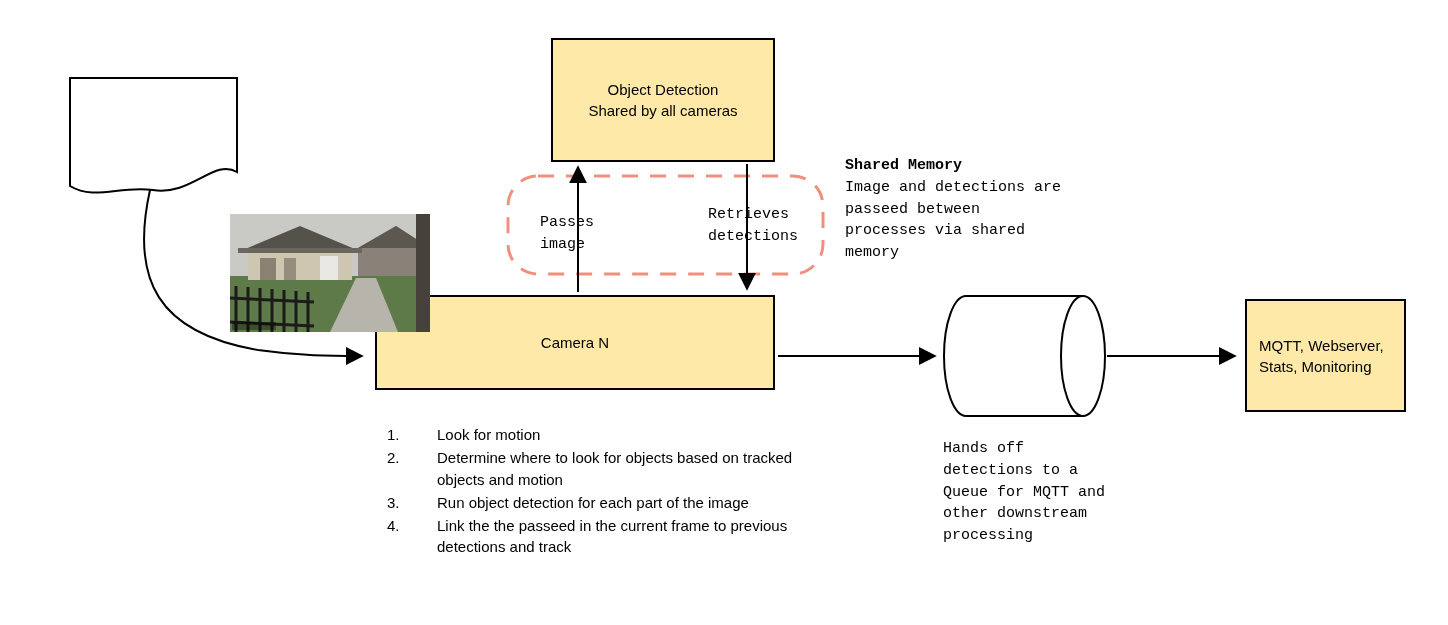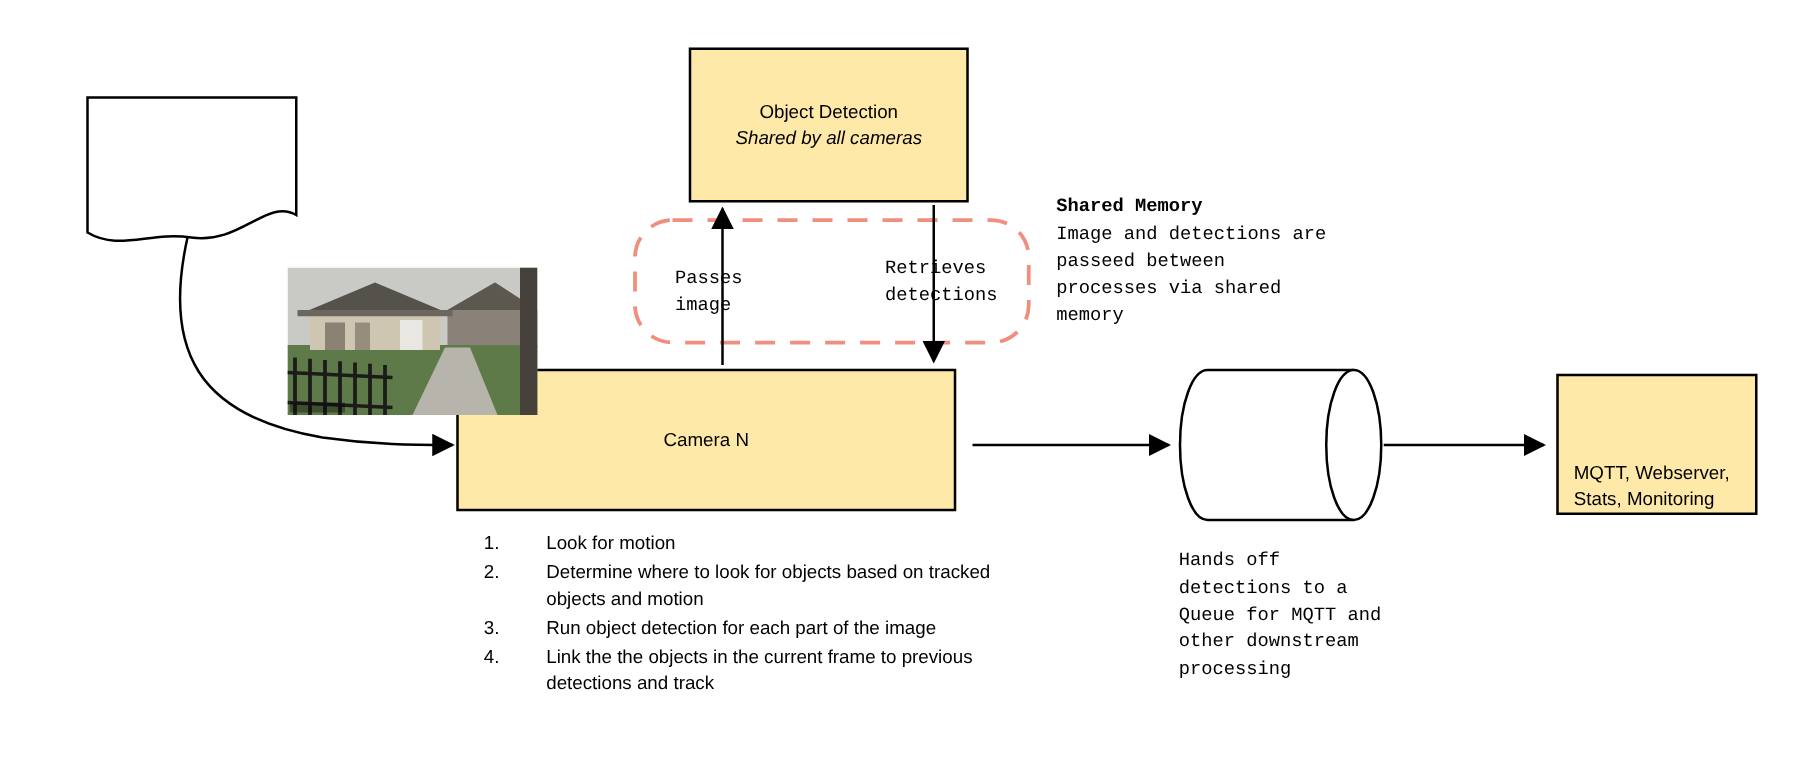--- a/index.html
+++ b/index.html
@@ -9,22 +9,22 @@
     font-size:15px;
   }
   svg.layer { position:absolute; left:0; top:0; width:1448px; height:625px; }
 
   .ybox {
     position:absolute; background:#FFE9A9; border:2px solid #000;
     box-sizing:border-box; display:flex; flex-direction:column;
     align-items:center; justify-content:center; text-align:left;
     line-height:1.4;
   }
-  .ybox.left-text { align-items:flex-start; text-align:left; padding-left:12px; padding-right:8px;justify-content:flex-end; }
-  .italic { font-style:italic; }
+  .ybox.left-text { align-items:flex-start; text-align:left; padding-left:12px; padding-right:8px; }
+  .italic { }
   .bold { font-weight:bold; }
 
   .note { position:absolute; line-height:1.45;font-family:Liberation Mono, monospace; }
 
   .shape-label { position:absolute; text-align:center; line-height:1.4; }
 
   ol.steps {
     position:absolute; left:385px; top:424px; width:408px;
     margin:0; padding:0; list-style:none; counter-reset:n; line-height:1.42;
   }
@@ -100,29 +100,29 @@
   </div>
 
   <div class="note" style="left:845px; top:155px; width:218px;">
     <div class="bold">Shared Memory</div>
     <div>Image and detections are passeed between processes via shared memory</div>
   </div>
 
   <div class="note" style="left:540px; top:212px; width:72px;">Passes image</div>
   <div class="note" style="left:708px; top:204px; width:90px;">Retrieves detections</div>
 
-  <div class="ybox zmid" style="left:365px; top:295px; width:400px; height:114px;">
+  <div class="ybox zmid" style="left:375px; top:295px; width:400px; height:95px;">
     <div>Camera N</div>
   </div>
 
   <ol class="steps">
     <li>Look for motion</li>
     <li>Determine where to look for objects based on tracked objects and motion</li>
     <li>Run object detection for each part of the image</li>
-    <li>Link the the objects in the current frame to previous detections and track</li>
+    <li>Link the the passeed in the current frame to previous detections and track</li>
   </ol>
 
   <div class="shape-label" style="left:950px; top:332px; width:112px;">Detections Queue</div>
 
   <div class="note" style="left:943px; top:438px; width:178px;">Hands off detections to a Queue for MQTT and other downstream processing</div>
 
   <div class="ybox left-text" style="left:1245px; top:299px; width:161px; height:113px;">
     <div>MQTT, Webserver, Stats, Monitoring</div>
   </div>
 

